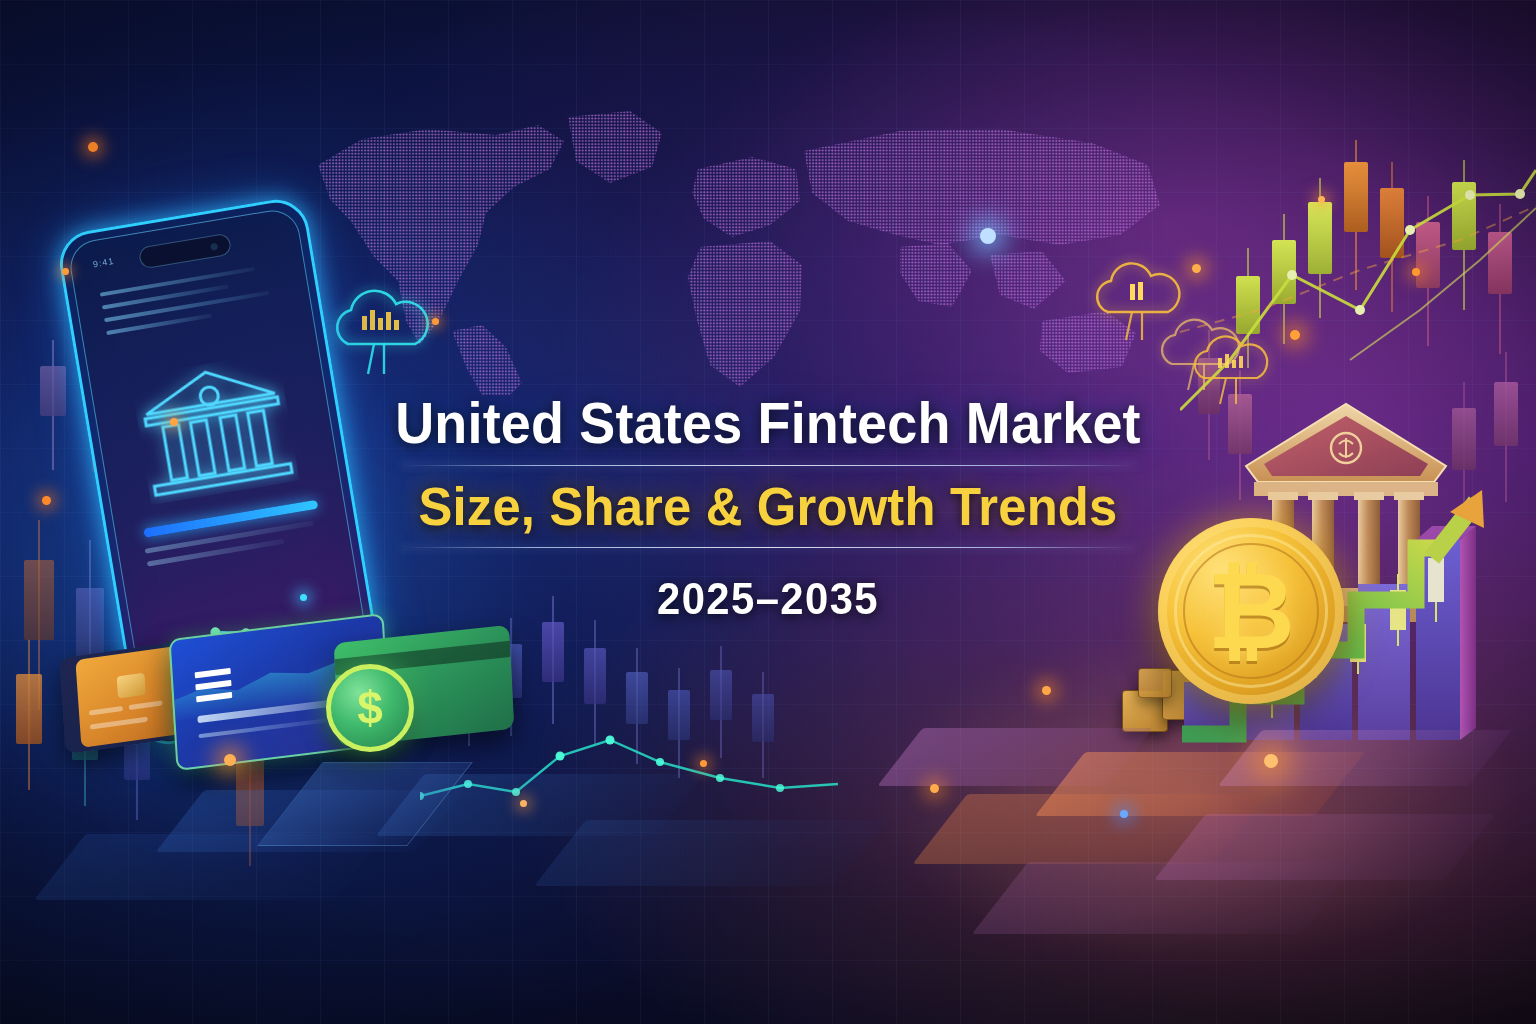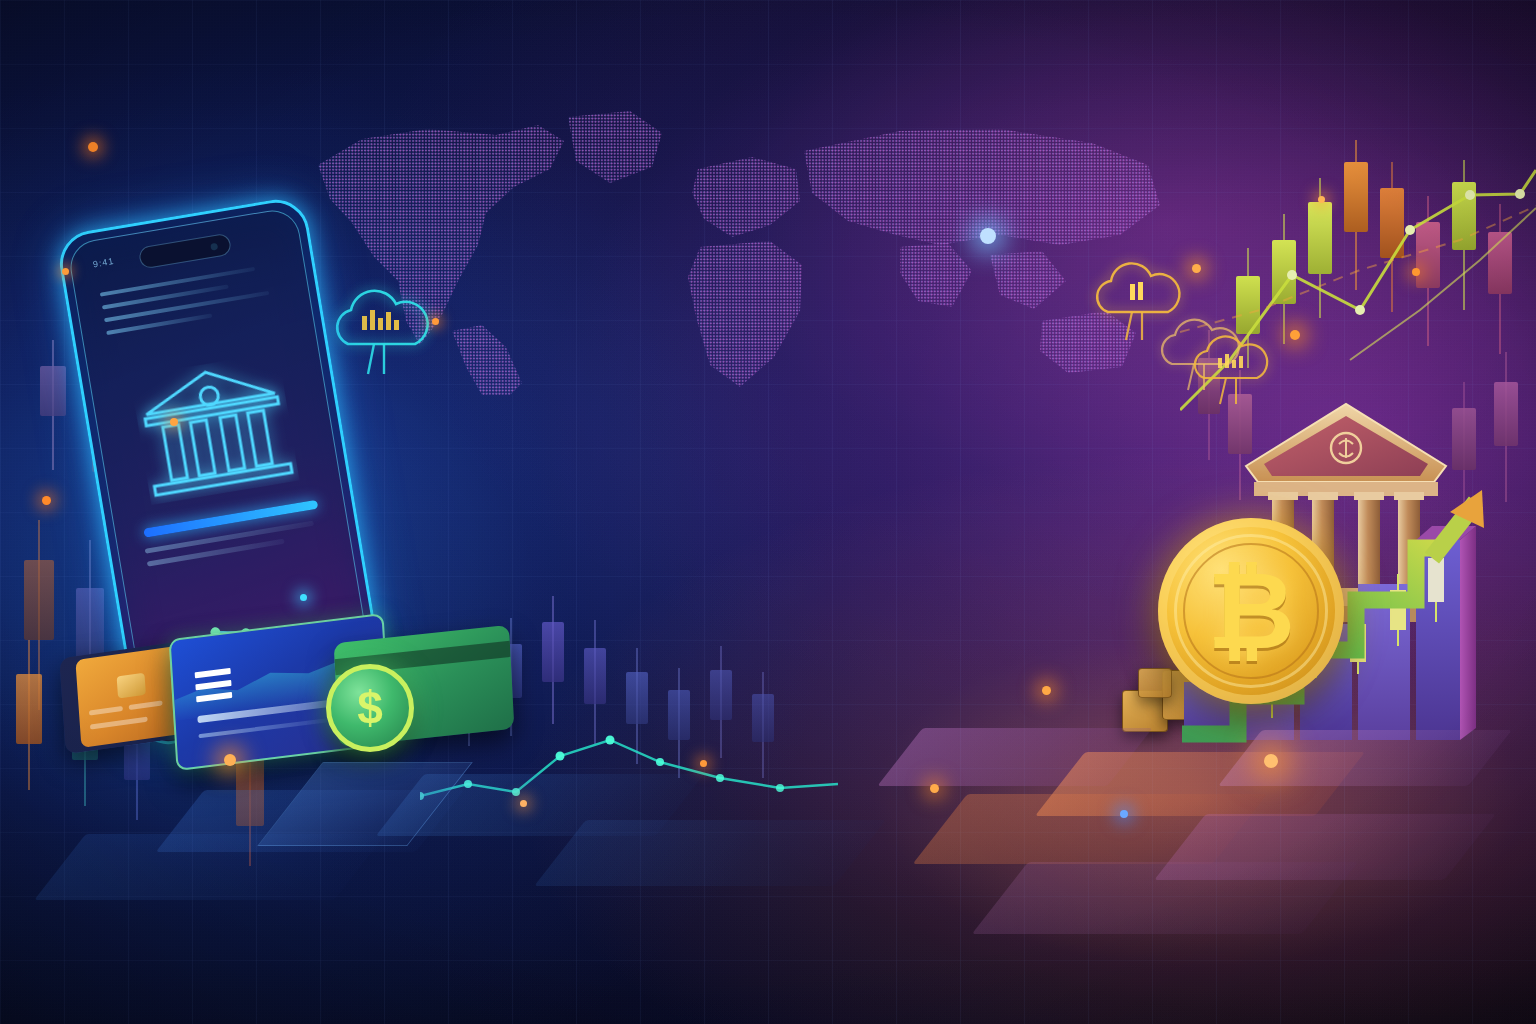--- a/index.html
+++ b/index.html
@@ -649,14 +649,21 @@
     <div class="dot" style="left:1042px;top:686px;width:9px;height:9px;background:#ffa845;box-shadow:0 0 18px 6px rgba(255,140,40,.65);"></div>
     <div class="dot" style="left:1264px;top:754px;width:14px;height:14px;background:#ffc070;box-shadow:0 0 30px 11px rgba(255,150,50,.8);"></div>
     <div class="dot" style="left:930px;top:784px;width:9px;height:9px;background:#ffab4a;box-shadow:0 0 18px 6px rgba(255,140,40,.6);"></div>
     <div class="dot" style="left:1120px;top:810px;width:8px;height:8px;background:#6aa8ff;box-shadow:0 0 16px 6px rgba(70,140,255,.55);"></div>
     <div class="dot" style="left:700px;top:760px;width:7px;height:7px;background:#ff9a3a;box-shadow:0 0 14px 5px rgba(255,130,40,.5);"></div>
     <div class="dot" style="left:520px;top:800px;width:7px;height:7px;background:#ffb264;box-shadow:0 0 14px 5px rgba(255,150,60,.5);"></div>
   </div>
 
   <div class="vignette"></div>
 
+  <div class="titleblock">
+    <div class="title-main">United States Fintech Market</div>
+    <div class="divider"></div>
+    <div class="title-sub">Size, Share &amp; Growth Trends</div>
+    <div class="divider lower"></div>
+    <div class="title-years">2025–2035</div>
+  </div>
 
 </div>
 
 </body></html>

